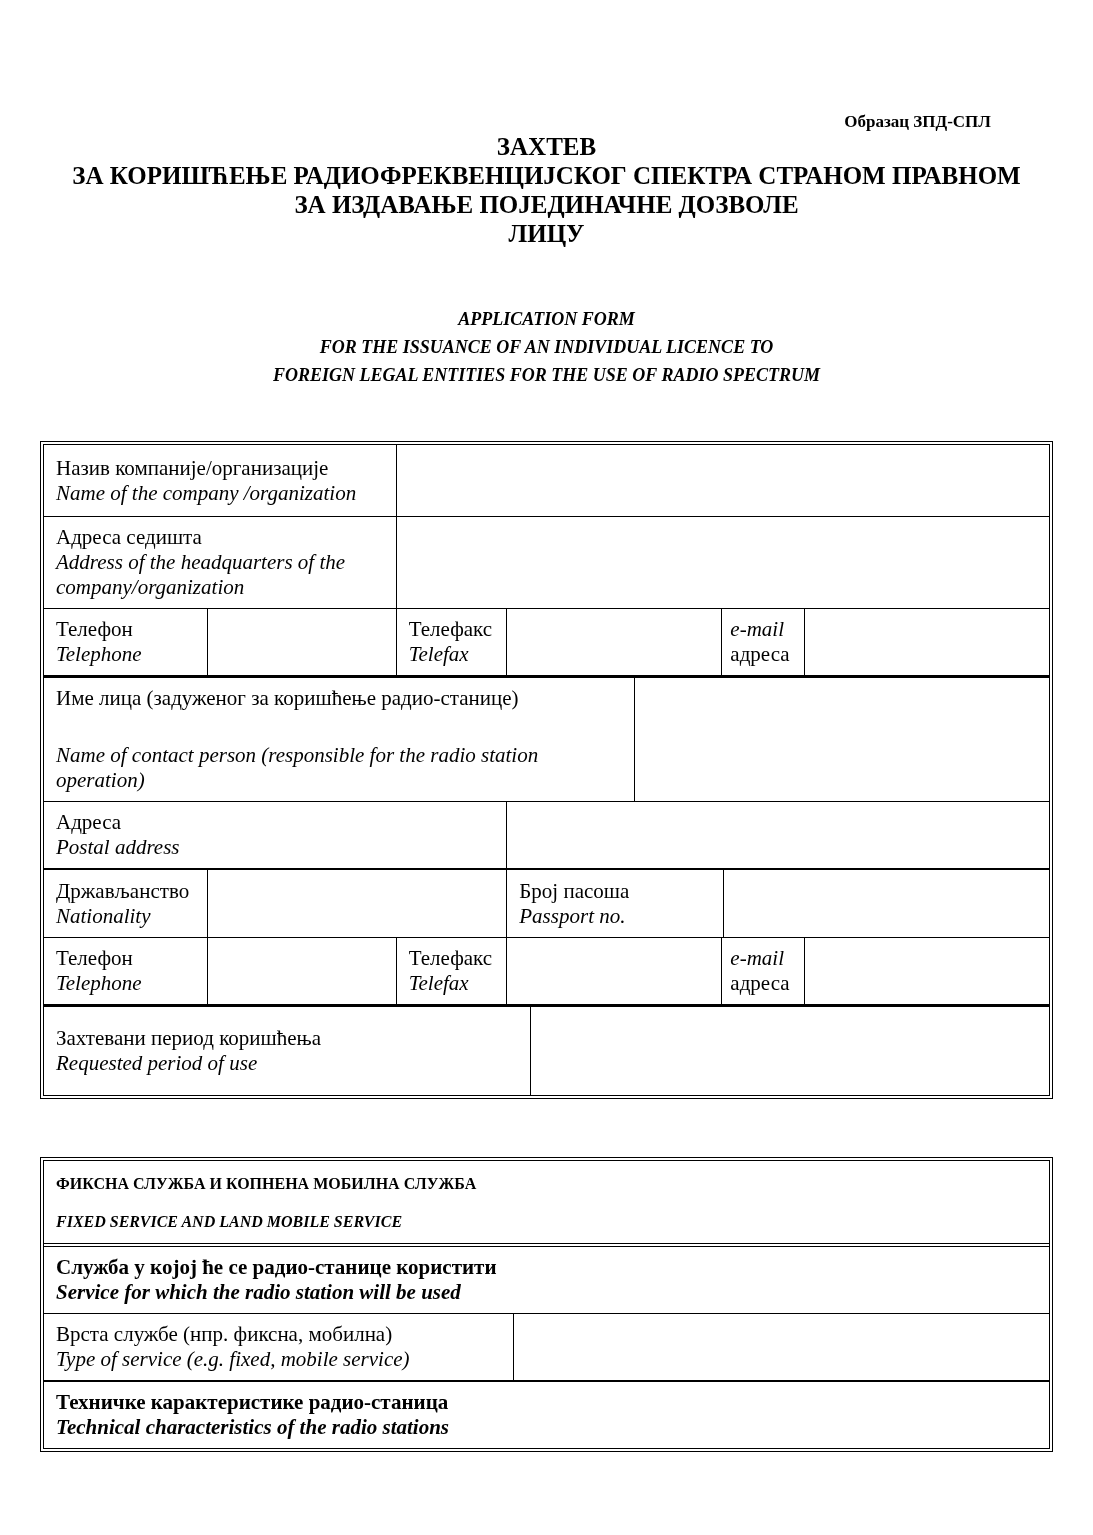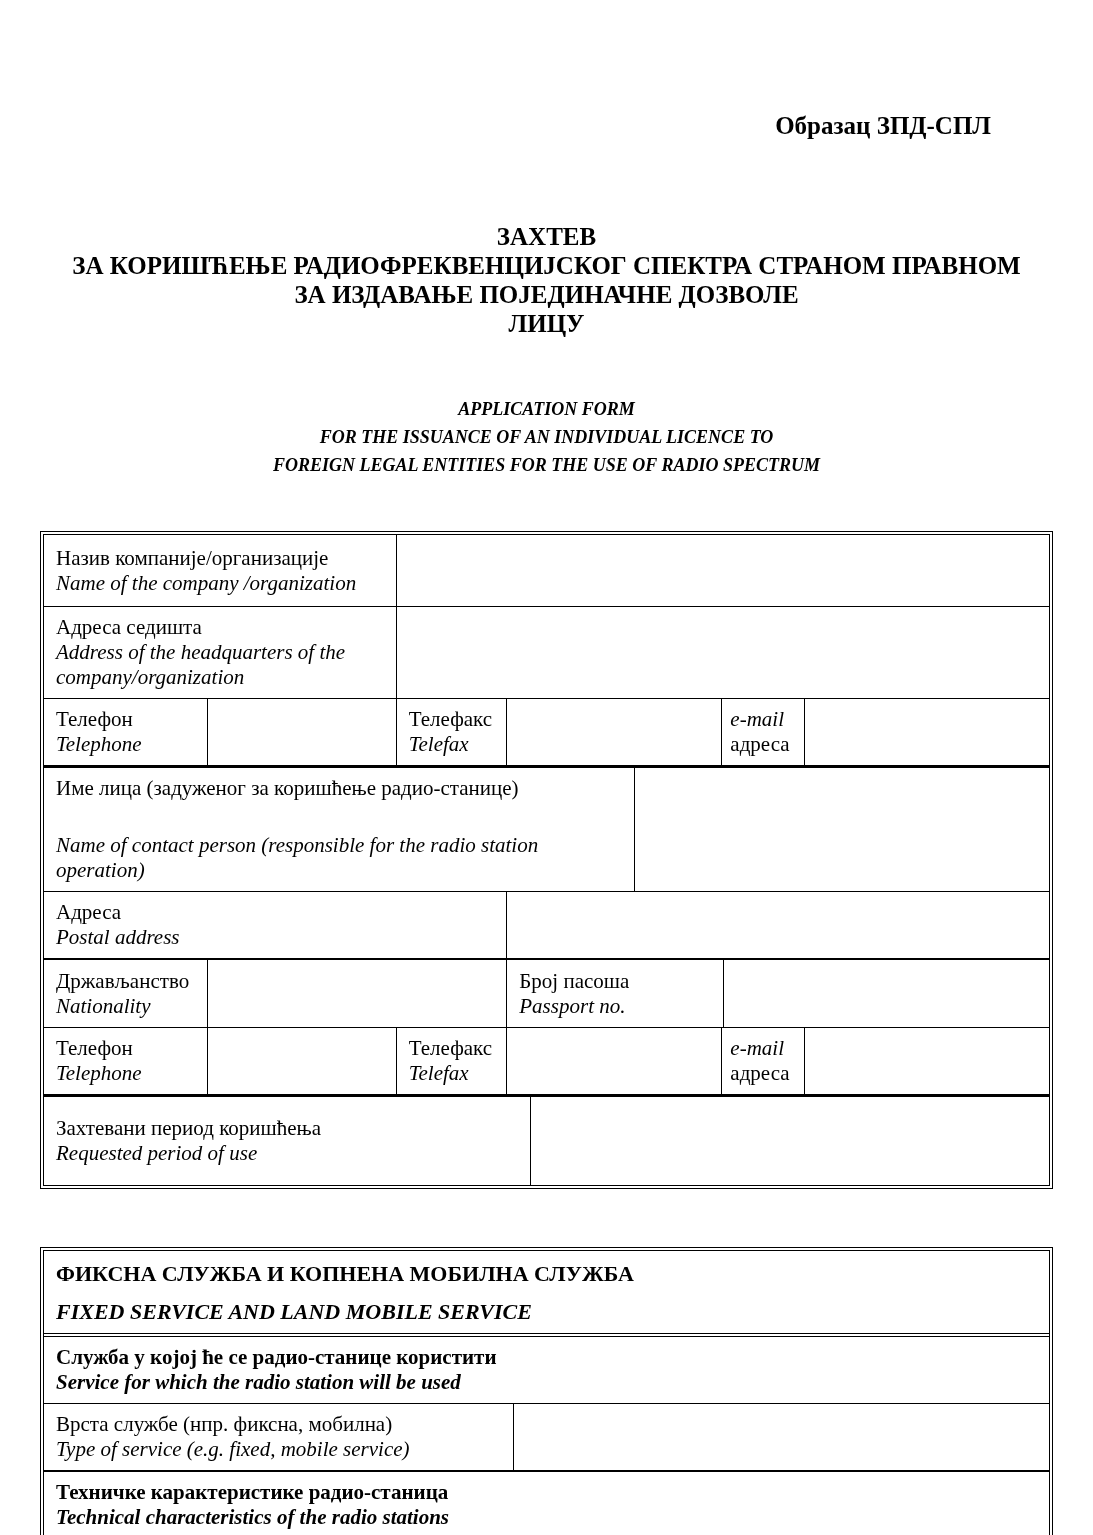--- a/index.html
+++ b/index.html
@@ -10,26 +10,25 @@
     font-family: "Liberation Serif", "DejaVu Serif", serif;
     color: #000;
     position: relative;
   }
   .page { padding: 0 40px; }
 
   .form-code {
     margin-top: 112px;
     text-align: right;
     padding-right: 62px;
-    font-size: 25px;
+    font-size: 17px;
     font-weight: bold;
   }
 
   .title-sr {
-    margin-top: 82px;
     text-align: center;
     font-size: 25px;
     line-height: 29px;
     font-weight: bold;
   }
   .title-en {
     margin-top: 57px;
     text-align: center;
     font-size: 18px;
     line-height: 28px;
@@ -73,21 +72,21 @@
   .r5 { min-height: 55px; }
   .r6 { min-height: 68px; }
   .r7 { min-height: 60px; }
   .r8 { min-height: 88px; }
 
   .s1 { min-height: 86px; }
   .s2 { min-height: 57px; }
   .s3 { min-height: 50px; }
   .s4 { min-height: 55px; }
 
-  .service-header { font-size: 22px; }
+  .service-header { font-size: 16px; }
   .service-header .sr { margin-bottom: 13px; }
 
   
   .w162 { width: 16.2%; }
   .w188 { width: 18.8%; }
   .w110 { width: 11%; }
   .w214 { width: 21.4%; }
   .w082 { width: 8.2%; }
   .w298 { width: 29.8%; }
   .w216 { width: 21.6%; }

